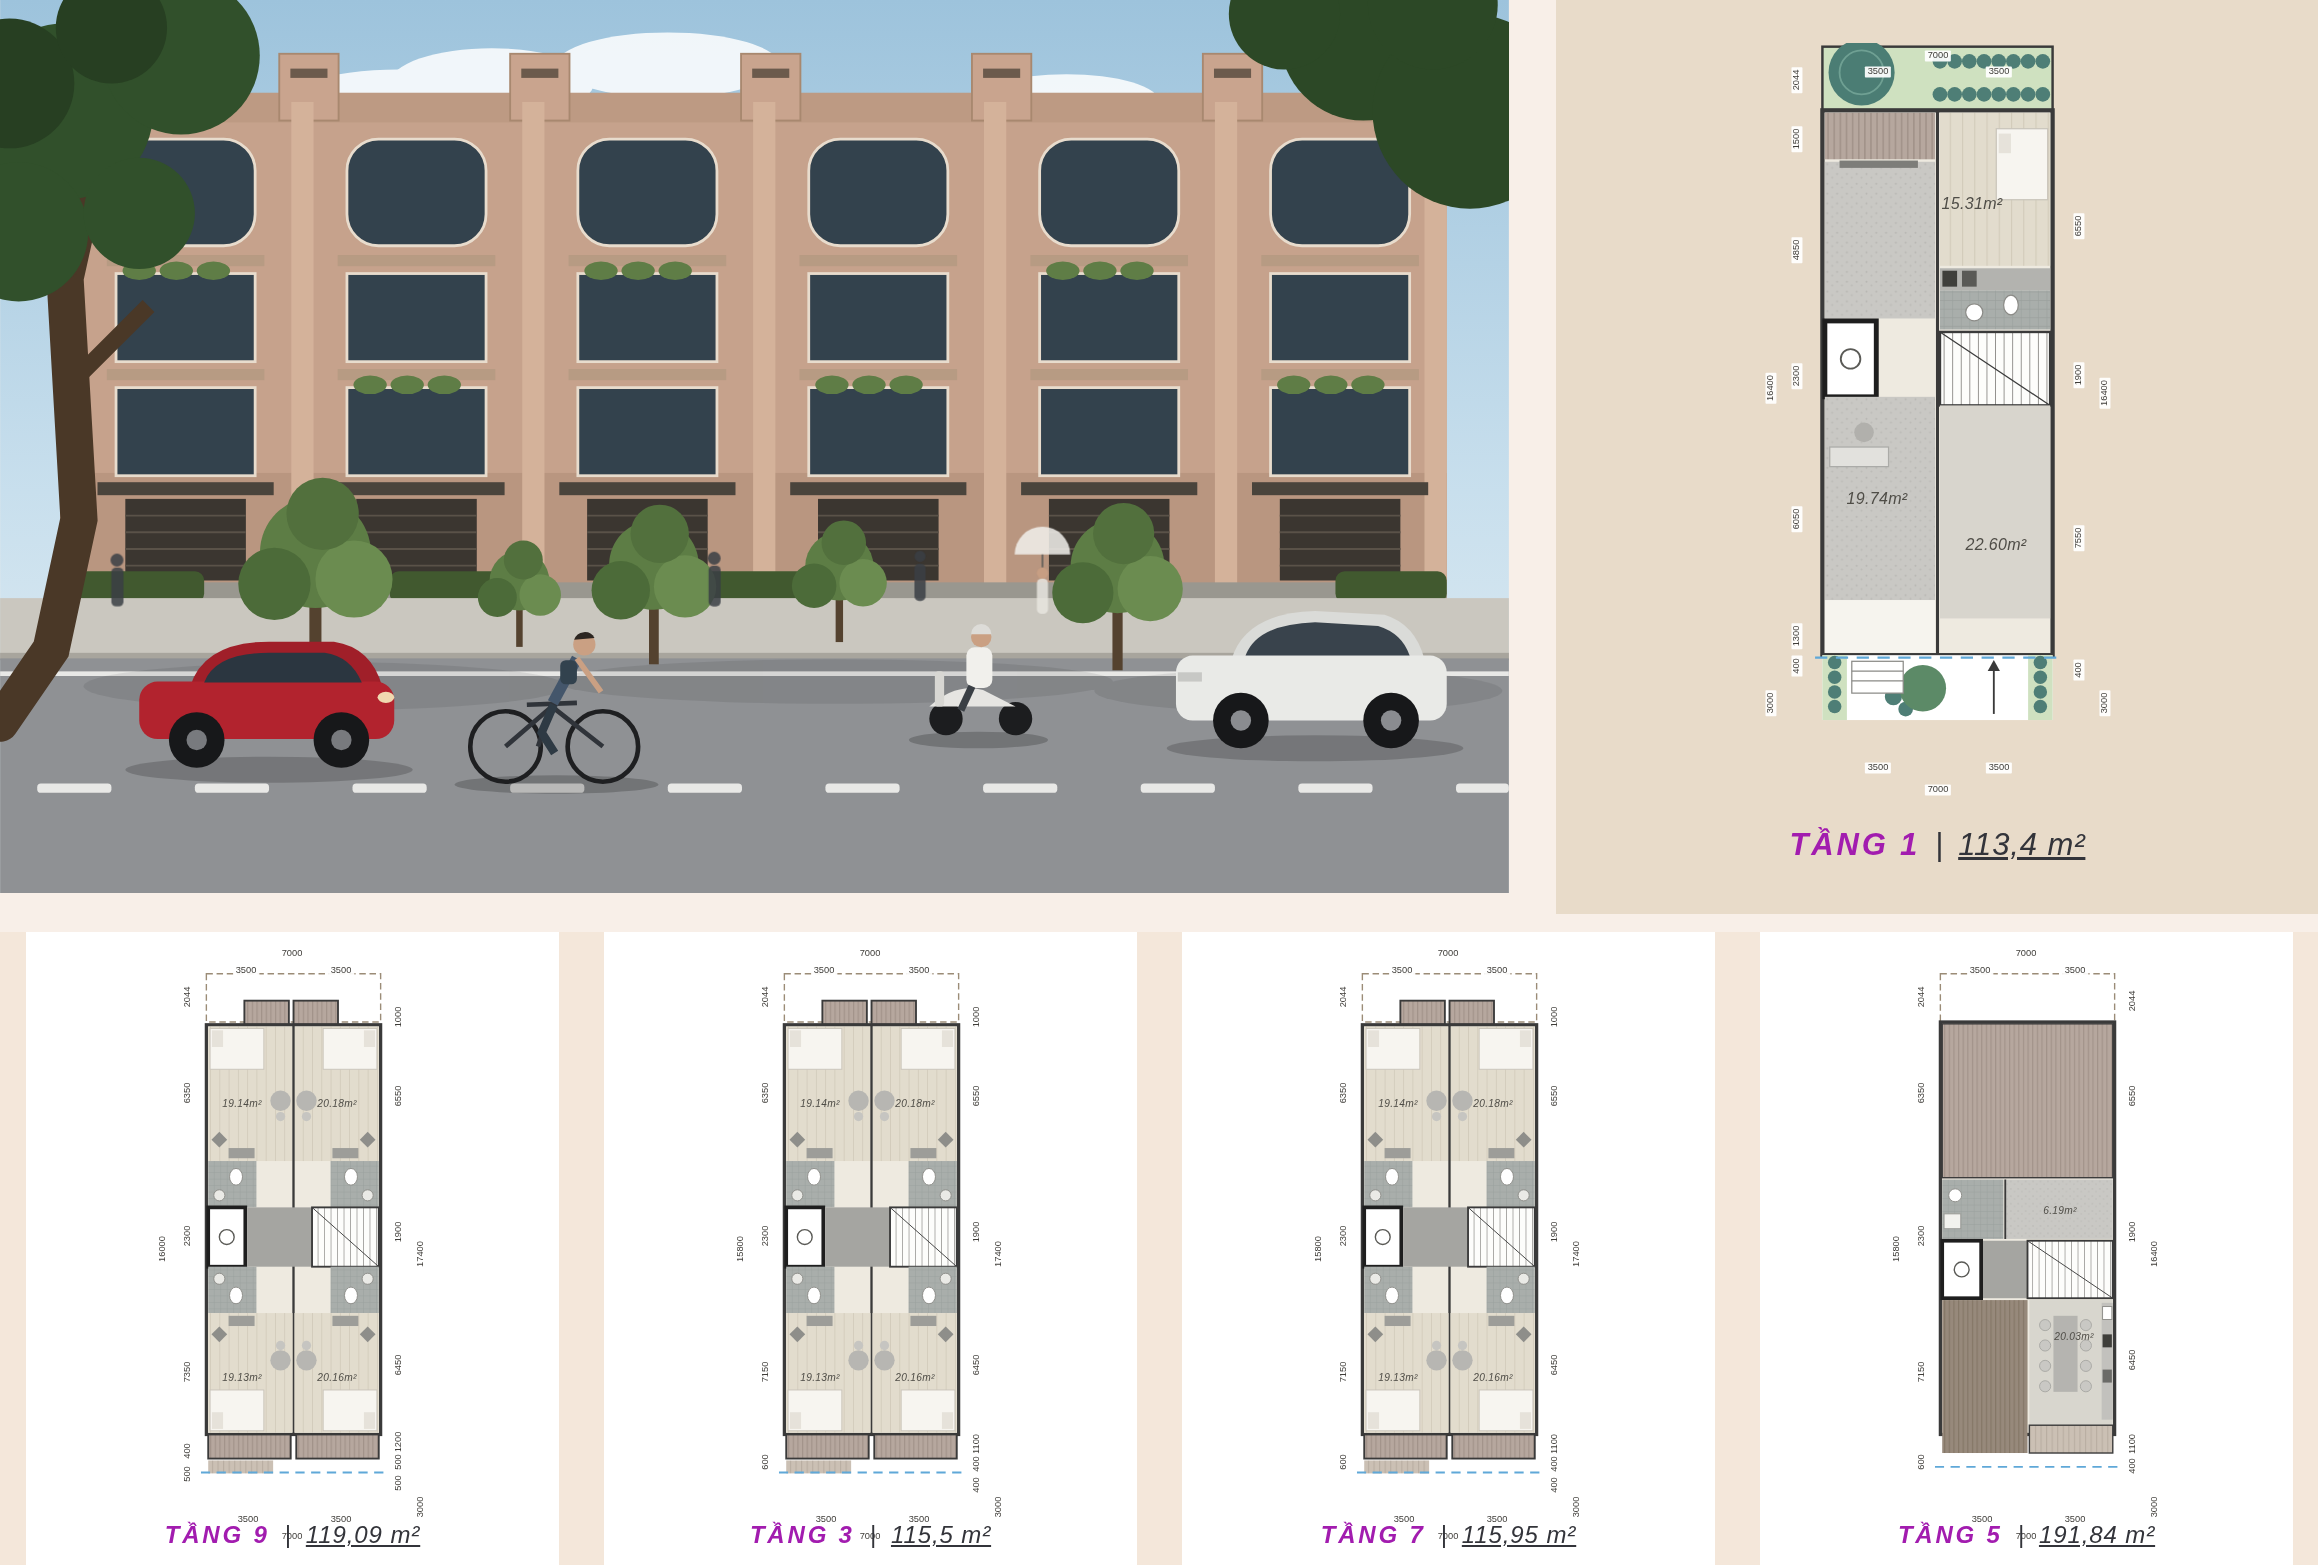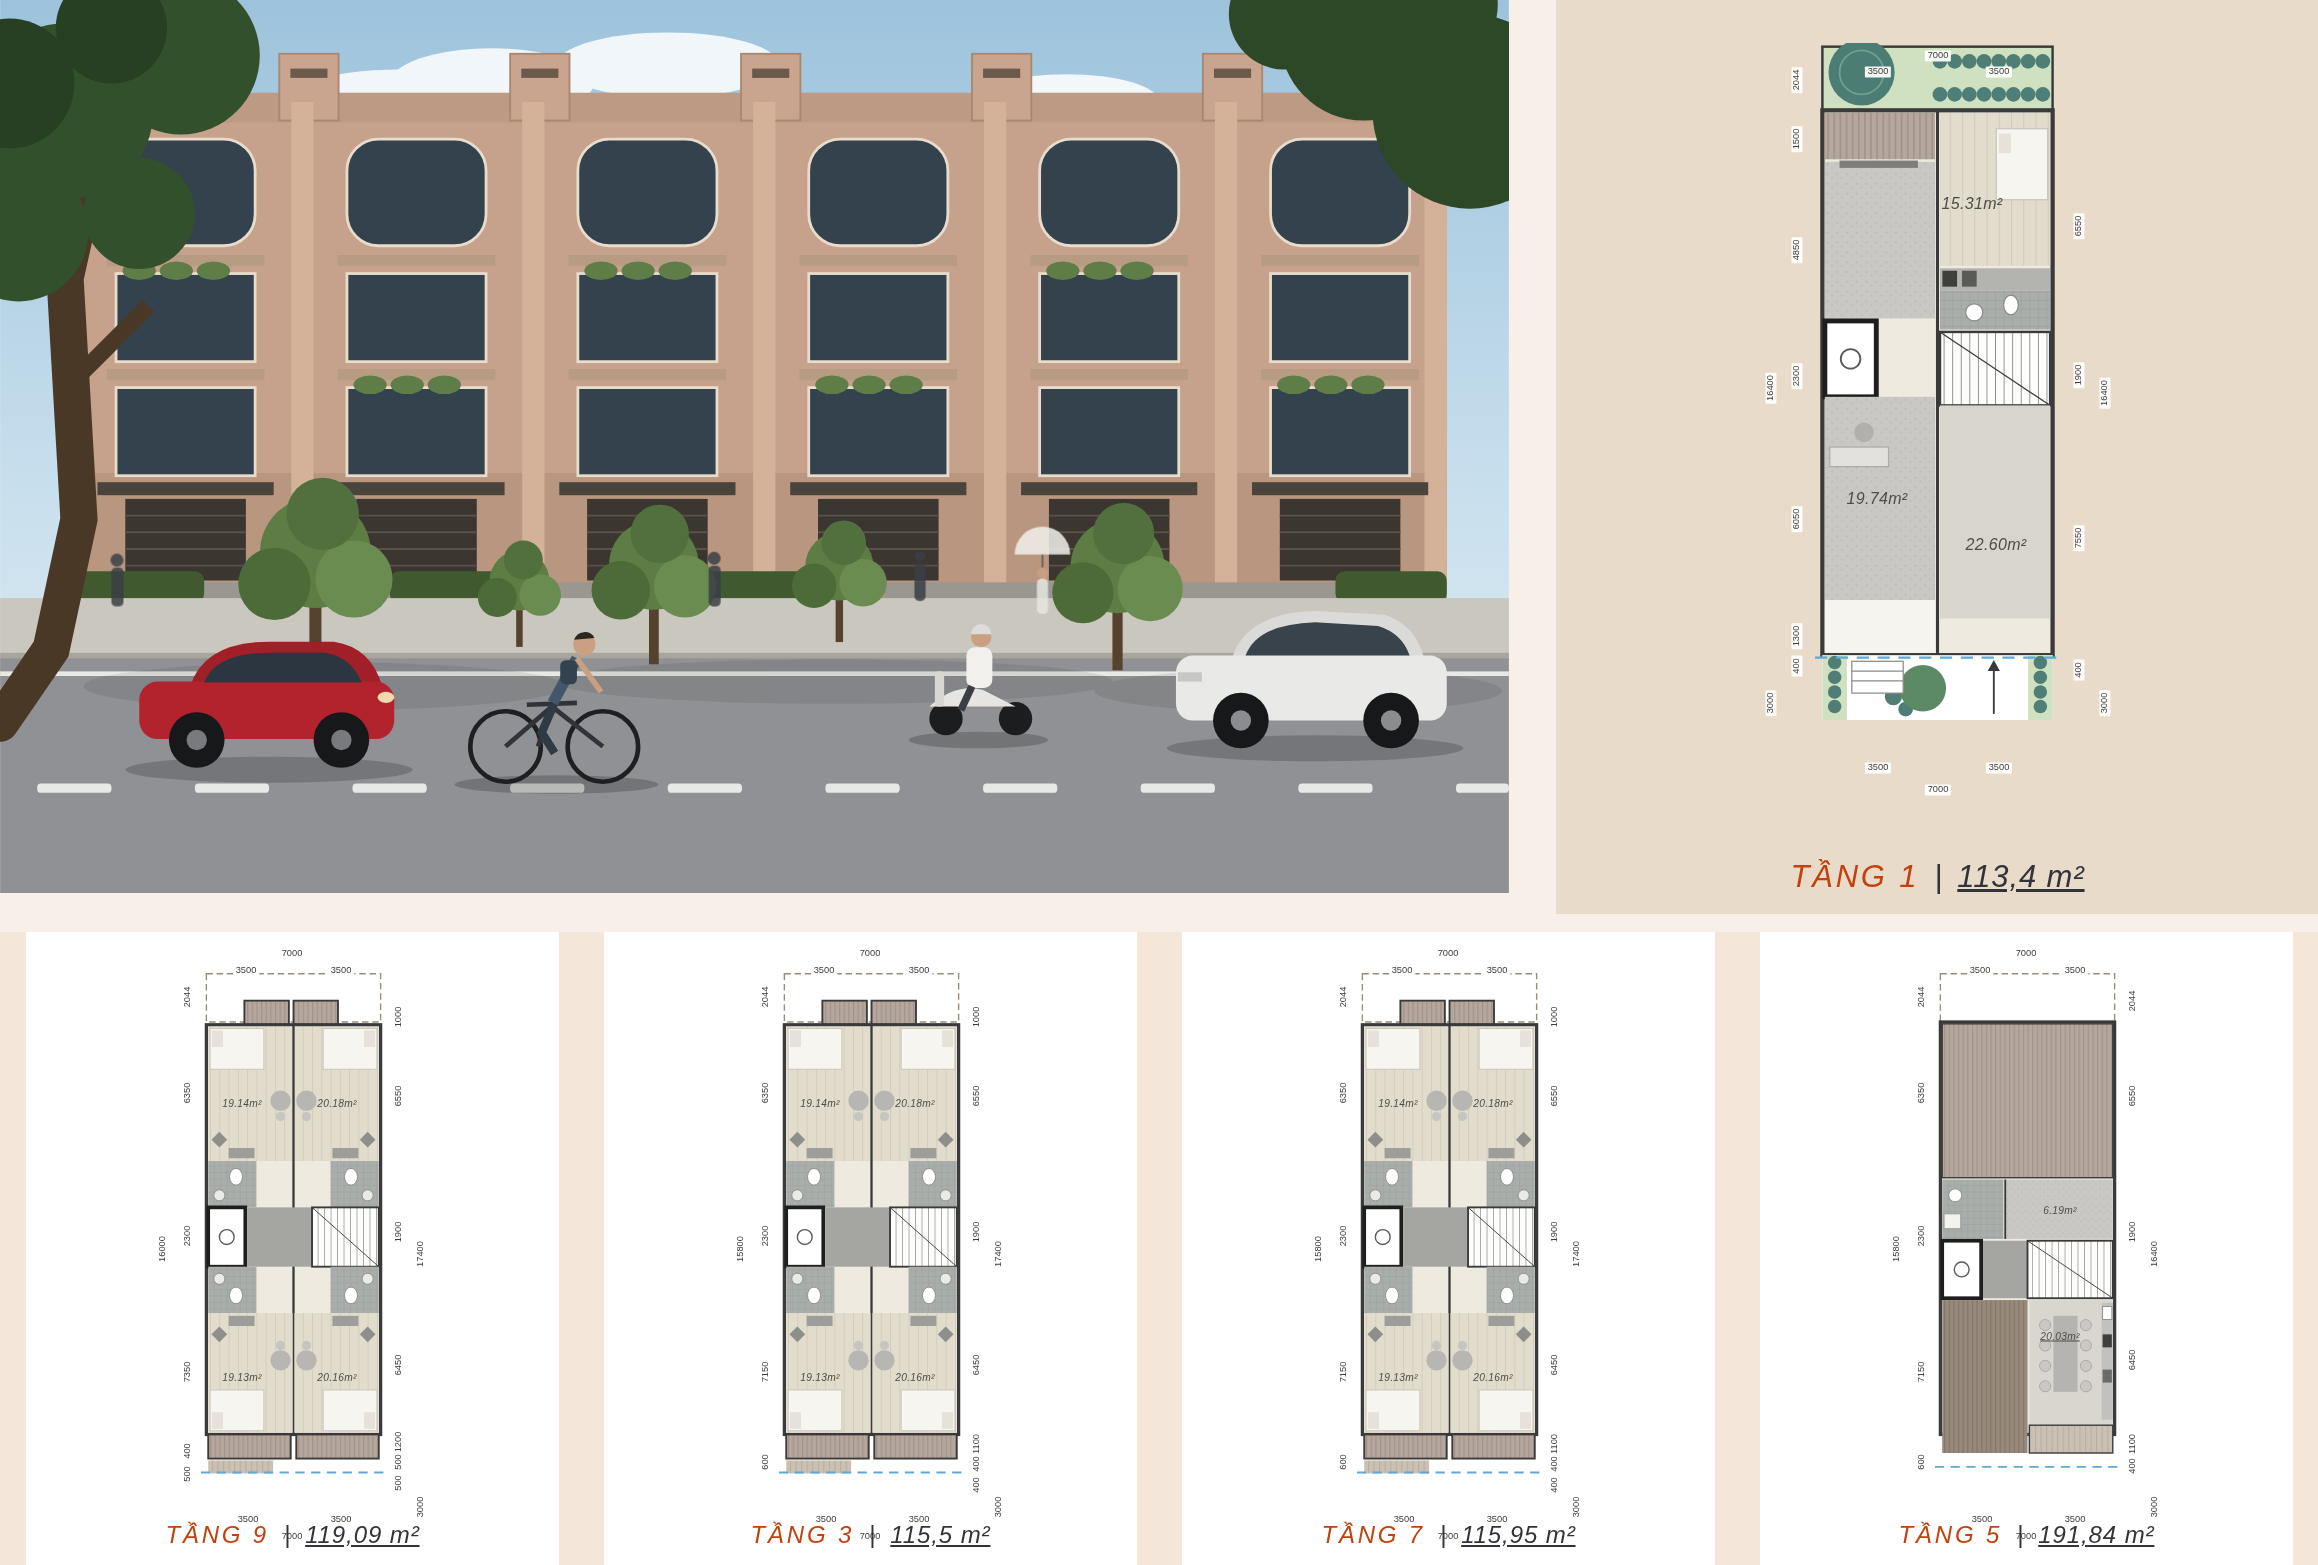--- a/index.html
+++ b/index.html
@@ -25,21 +25,21 @@
   .dim{position:absolute;transform:translate(-50%,-50%);font-size:9.3px;line-height:1;
        color:#3f3d39;background:rgba(255,255,255,.93);padding:0.9px 2.8px;border-radius:0.9px;
        white-space:nowrap;font-weight:500;}
   .dims.rot .dim{transform:translate(-50%,-50%) rotate(-90deg);}
   .room{position:absolute;transform:translate(-50%,-50%);font-style:italic;font-size:10.2px;
         color:#4f4d47;white-space:nowrap;letter-spacing:0.3px;}
   .fig1 .room{font-size:16px;}
 
   
   .plan-title{display:flex;align-items:baseline;justify-content:center;gap:15px;font-style:italic;}
-  .plan-title .floor{color:#c2410c;font-weight:400;letter-spacing:2.8px;margin-top:32px;}
+  .plan-title .floor{color:#a21caf;font-weight:700;letter-spacing:2.8px;}
   .plan-title .sep{font-weight:300;color:#33343a;}
   .plan-title .area{color:#33343a;font-weight:500;letter-spacing:0.9px;text-decoration:underline;}
   .panel-right .plan-title{position:absolute;left:0;right:0;top:827px;font-size:31px;}
   .card .plan-title{position:absolute;left:0;right:0;bottom:16.7px;font-size:24px;}
 </style>
 </head>
 <body>
 
 <svg width="0" height="0" style="position:absolute" aria-hidden="true">
   <defs>
@@ -735,21 +735,21 @@
             <span class="dim" style="left: 254px; top: 523px;">400</span>
             <span class="dim" style="left: 276px; top: 564px;">3000</span>
           </div>
         <div class="dims">
             <span class="dim" style="left: 104px; top: 577px;">3500</span>
             <span class="dim" style="left: 197px; top: 577px;">3500</span>
             <span class="dim" style="left: 148px; top: 594px;">7000</span>
           </div>
         <div class="dims">
             <span class="room" style="left: 182px; top: 267px;">6.19m²</span>
-            <span class="room" style="left: 182px; top: 393px; text-decoration: underline;">20.03m²</span>
+            <span class="room" style="left: 196px; top: 393px;">20.03m²</span>
           </div>
       </div>
       <div class="plan-title">
         <span class="floor">TẦNG 5</span>
         <span class="sep">|</span>
         <span class="area">191,84 m²</span>
       </div>
     </article>
 
   </section>

